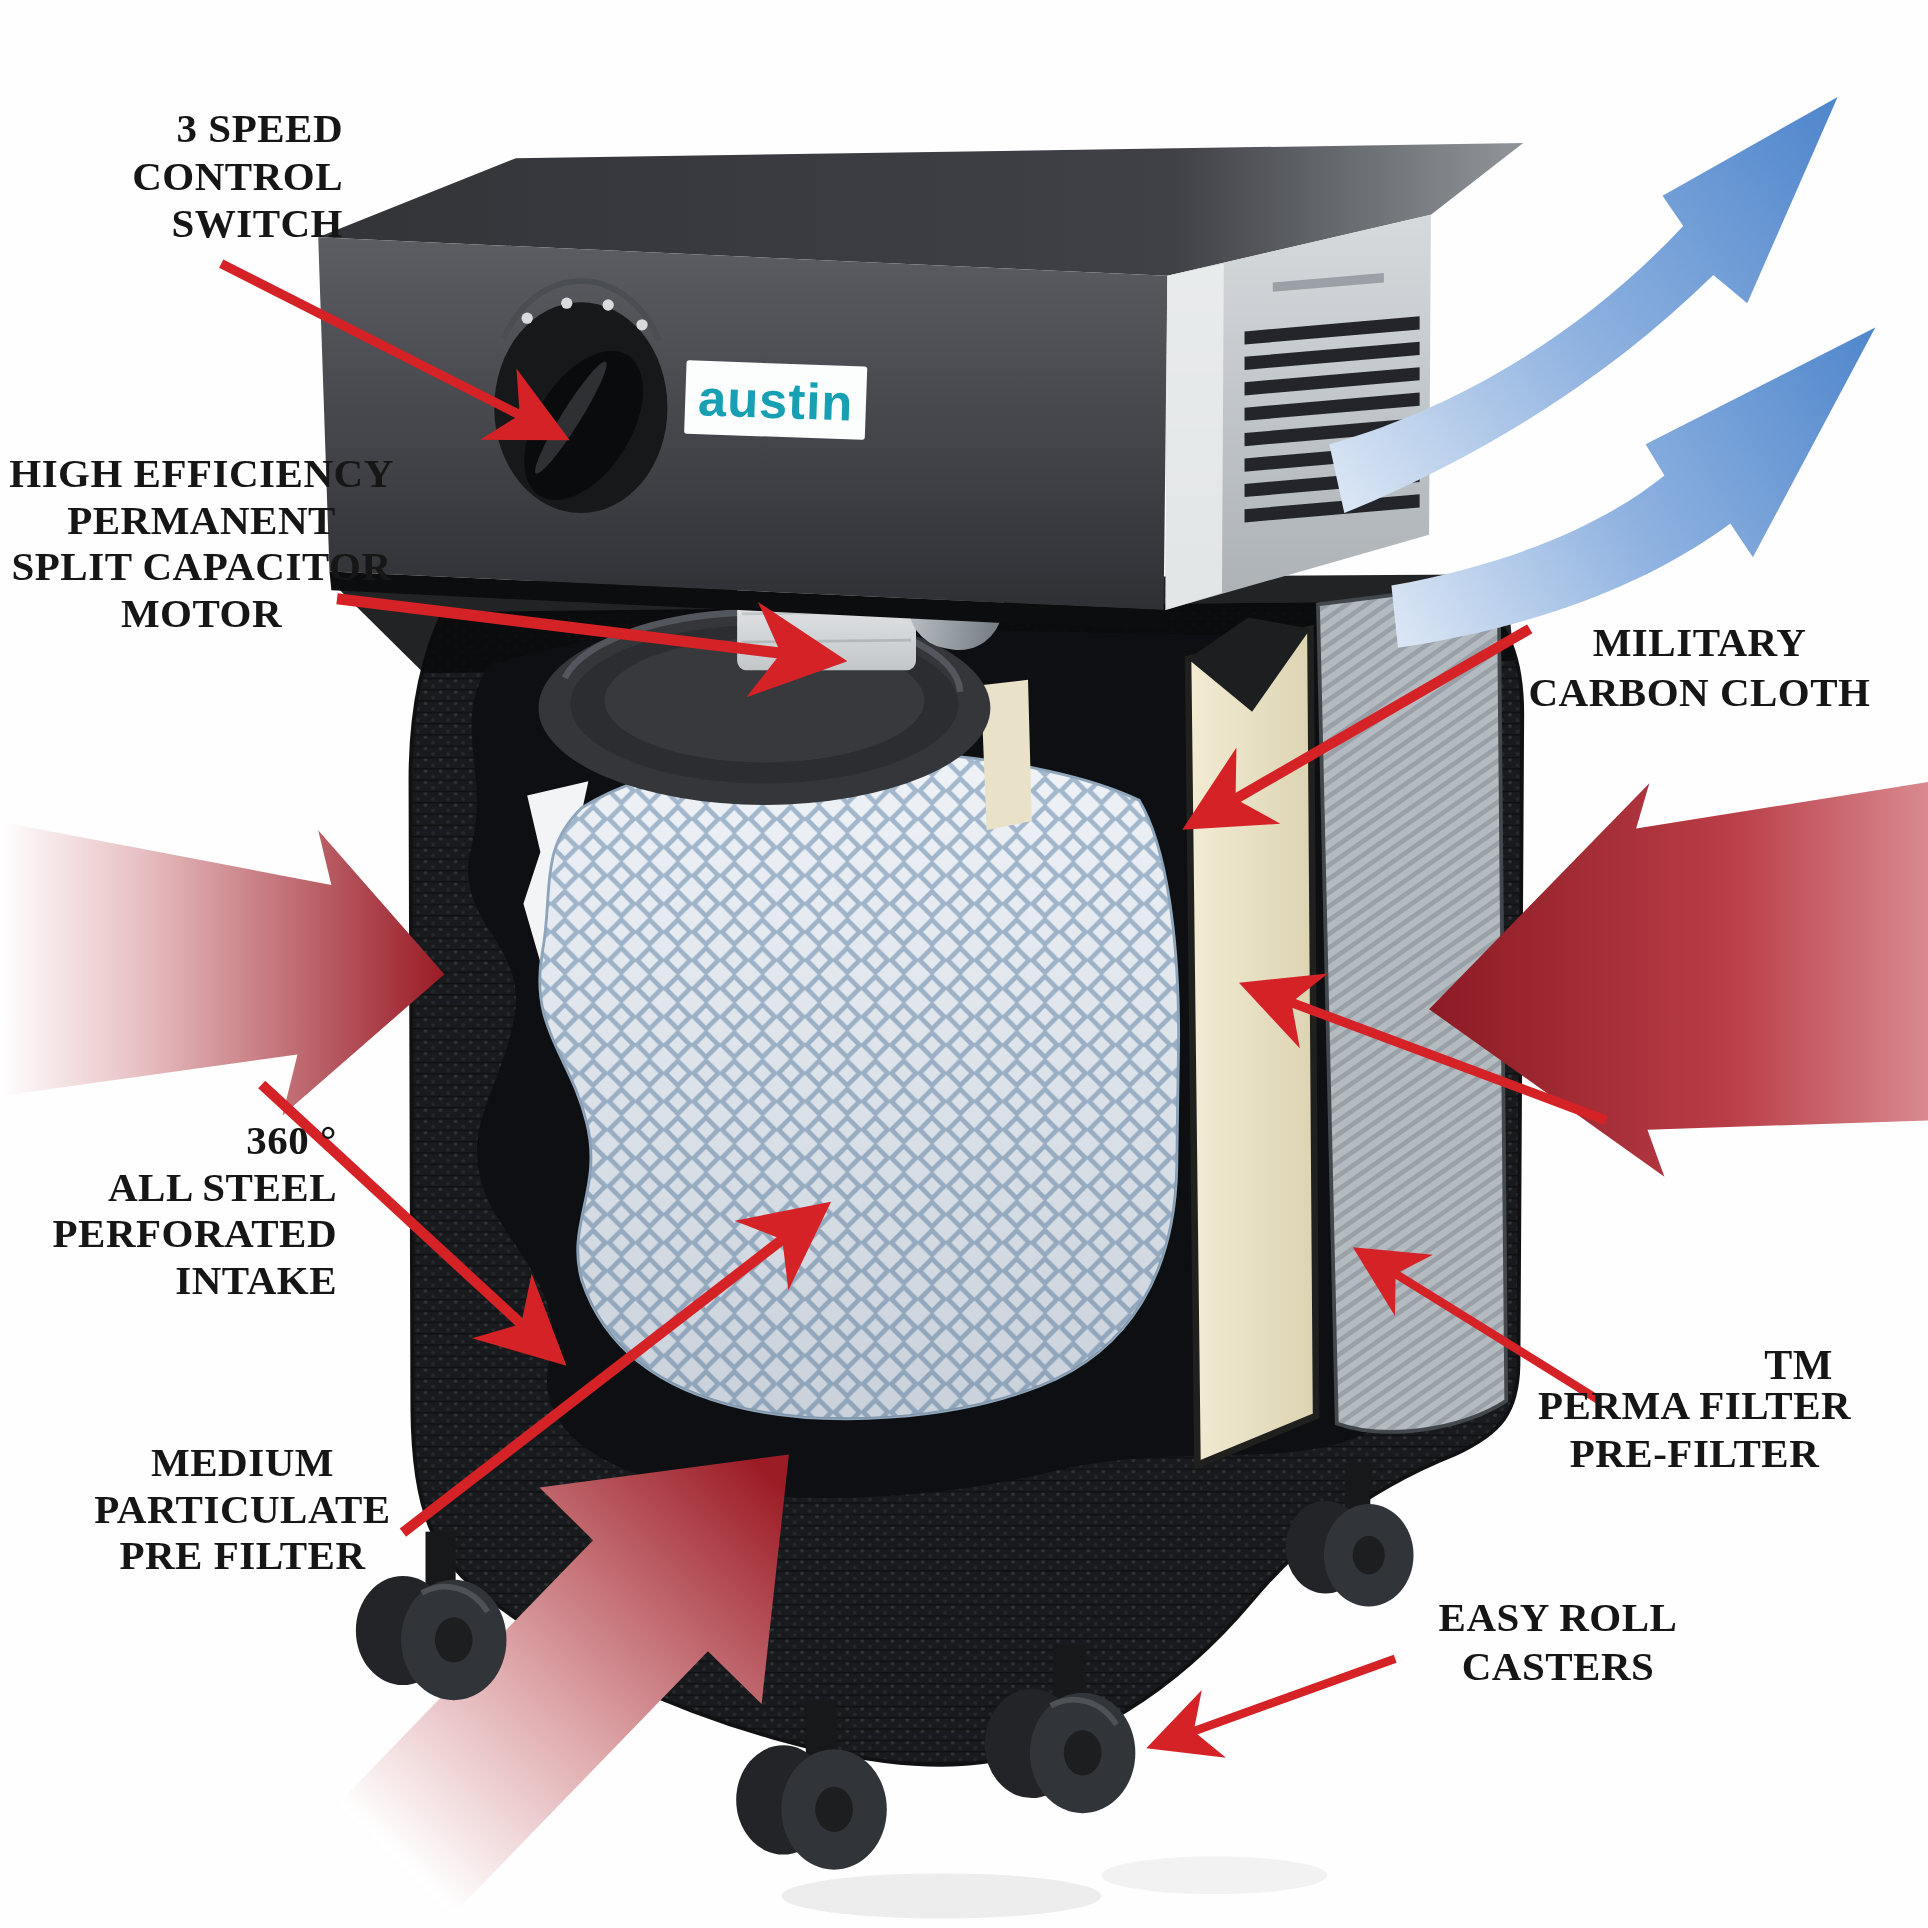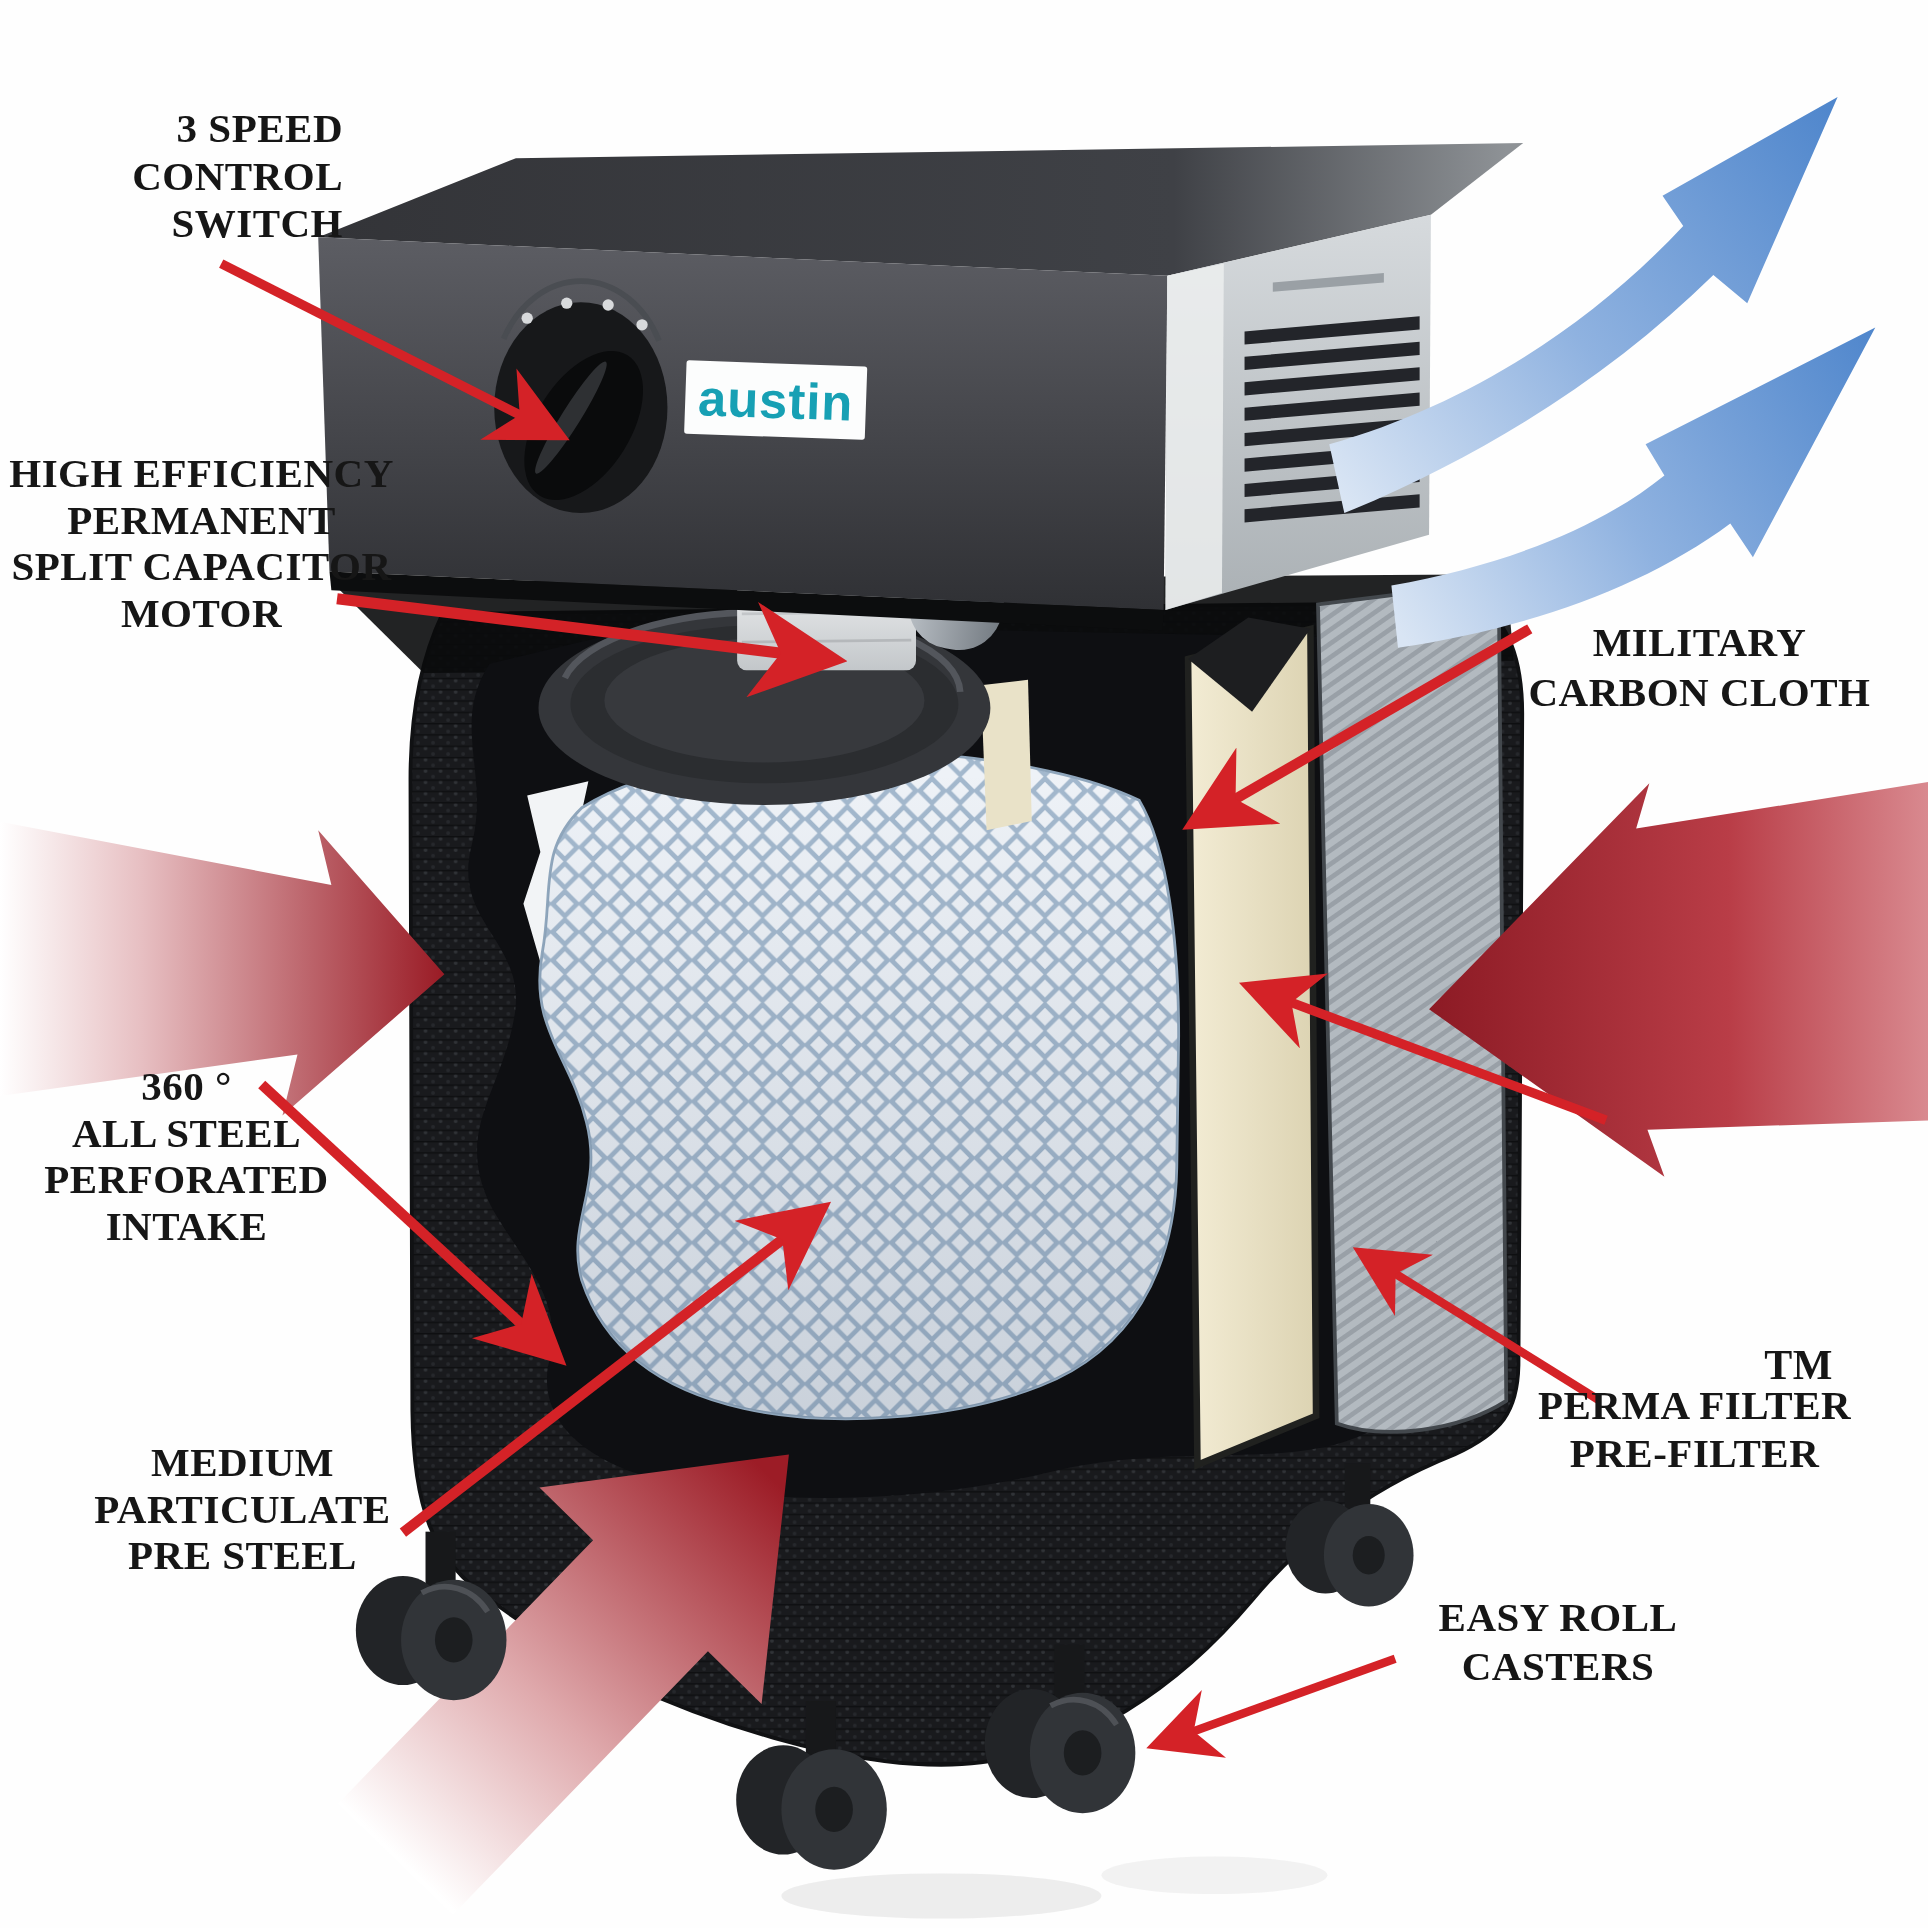--- a/index.html
+++ b/index.html
@@ -4,21 +4,21 @@
 <style>
   html,body{margin:0;padding:0;background:#ffffff;}
   #stage{position:relative;width:1928px;height:1928px;background:#fefefe;overflow:hidden;
          font-family:"Liberation Serif",serif;}
   #stage svg{position:absolute;left:0;top:0;}
   .callout{position:absolute;font-weight:700;color:#161616;text-align:center;
            white-space:pre-line;font-size:41px;line-height:1.16;letter-spacing:0.5px;}
   .c-speed   {left:61px;  top:105px;  width:282px;text-align:right;}
   .c-motor   {left:4px;  top:450px;  width:395px; line-height:1.14;}
   .c-military{left:1497px;top:569px;  width:405px; line-height:1.22;margin-top:48px;}
-  .c-intake  {left:36px;  top:1063px; width:301px; line-height:1.14;}
+  .c-intake  {left:36px;  top:1117px; width:301px; line-height:1.14;text-align:right;}
   .c-hepa    {left:1563px;top:1079px; width:292px; line-height:1.18;}
   .c-medium  {left:73px;  top:1439px; width:339px; line-height:1.14;}
   .c-perma   {left:1525px;top:1382px; width:339px; line-height:1.16;}
   .c-tm      {left:1742px;top:1341px; width:113px; font-size:42px;}
   .c-casters {left:1398px;top:1593px; width:320px; line-height:1.2;}
 </style>
 </head>
 <body>
 
 <div id="stage">
@@ -264,21 +264,21 @@
 SPLIT CAPACITOR
 MOTOR</div>
 <div class="callout c-military">MILITARY
 CARBON CLOTH</div>
 <div class="callout c-intake">360 °
 ALL STEEL
 PERFORATED
 INTAKE</div>
 <div class="callout c-medium">MEDIUM
 PARTICULATE
-PRE STEEL</div>
+PRE FILTER</div>
 <div class="callout c-tm">TM</div>
 <div class="callout c-perma">PERMA FILTER
 PRE-FILTER</div>
 <div class="callout c-casters">EASY ROLL
 CASTERS</div>
 
 </div>
 
 
 </body></html>

